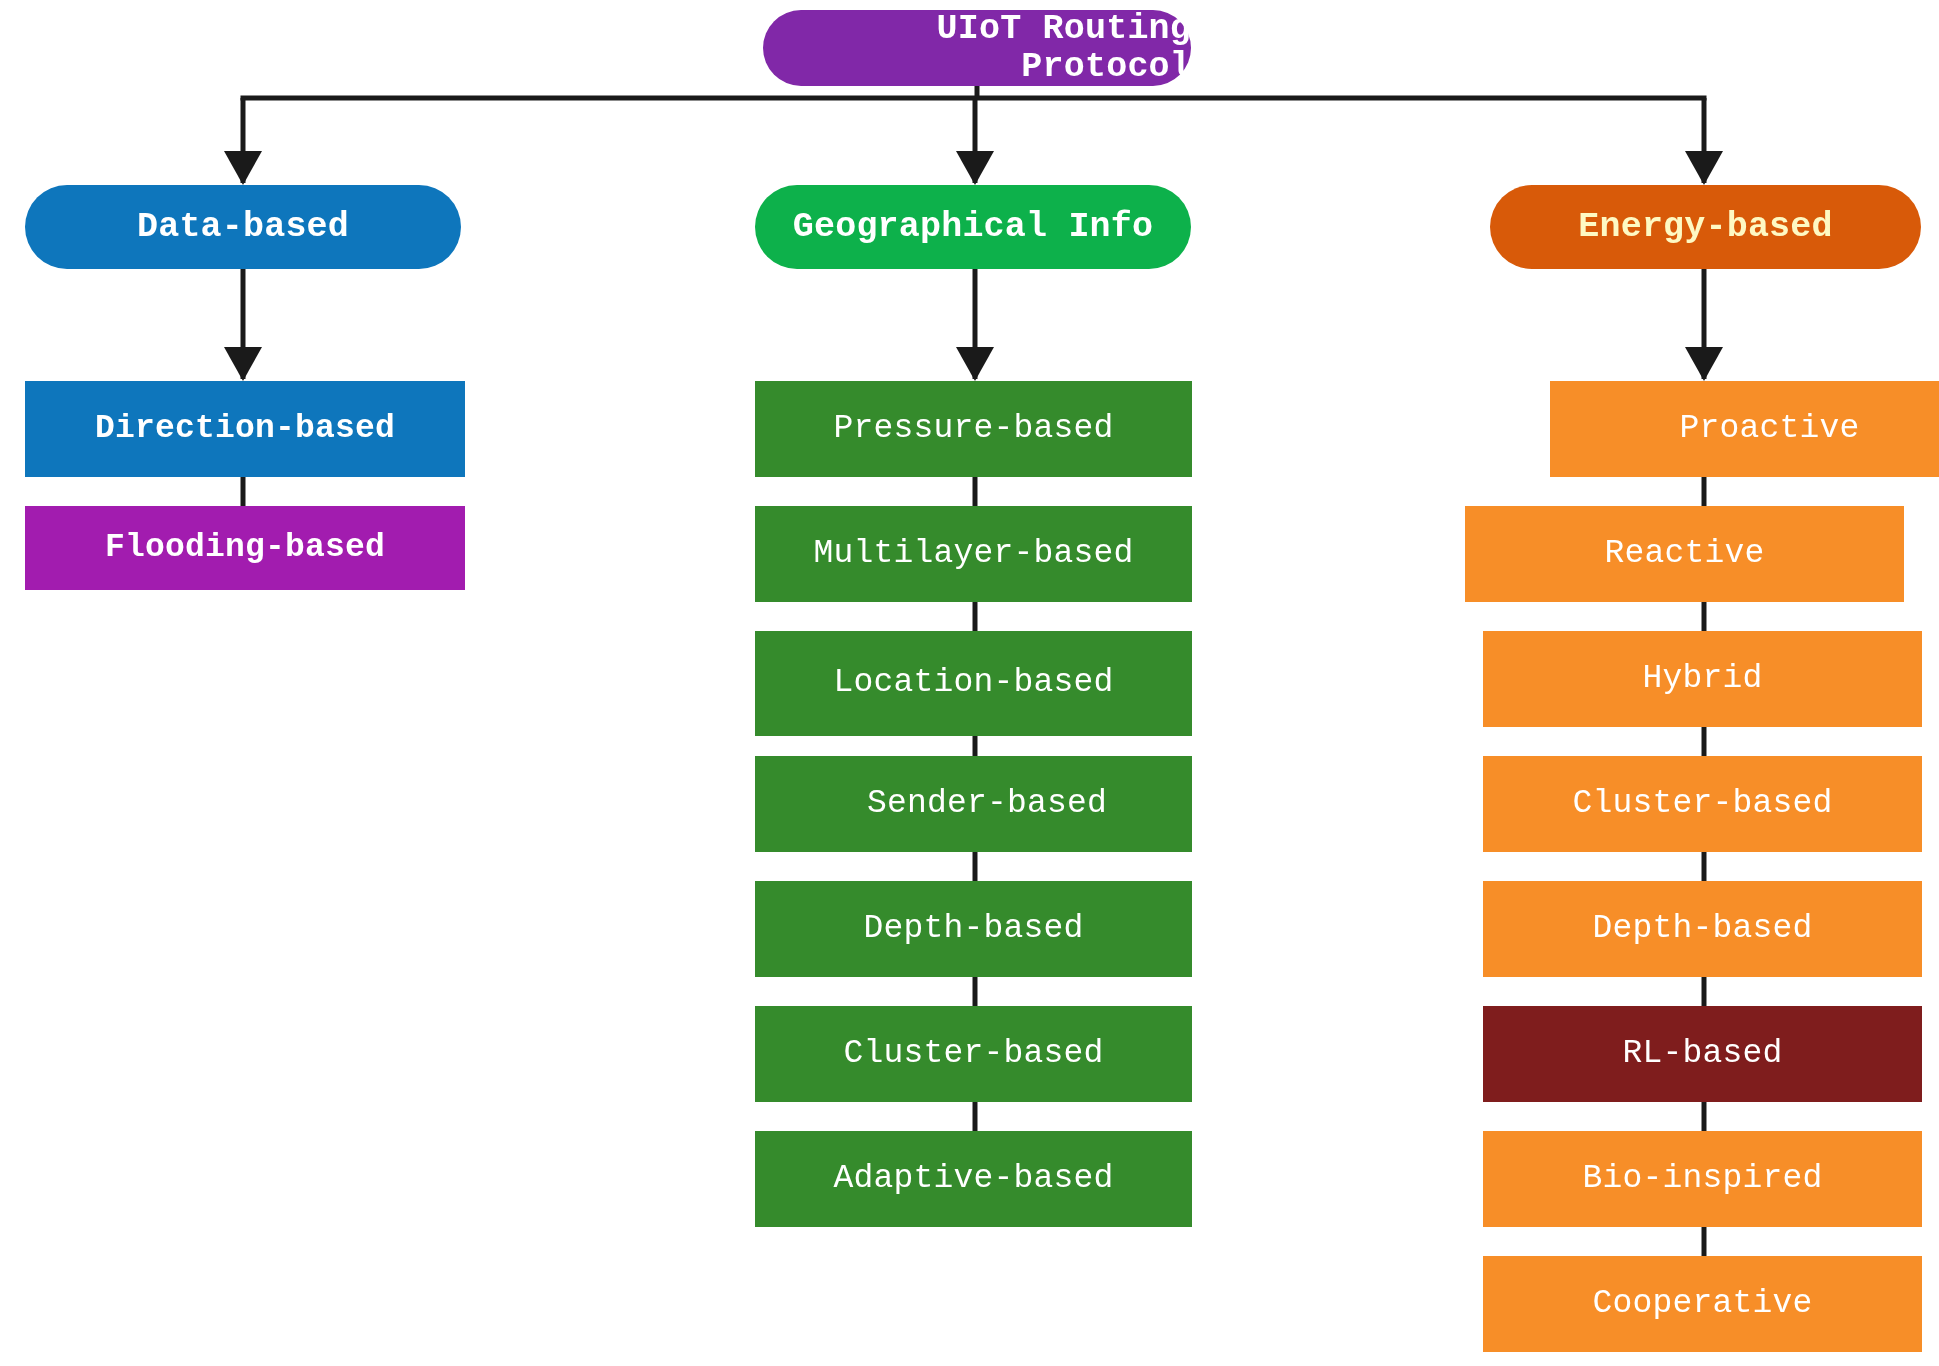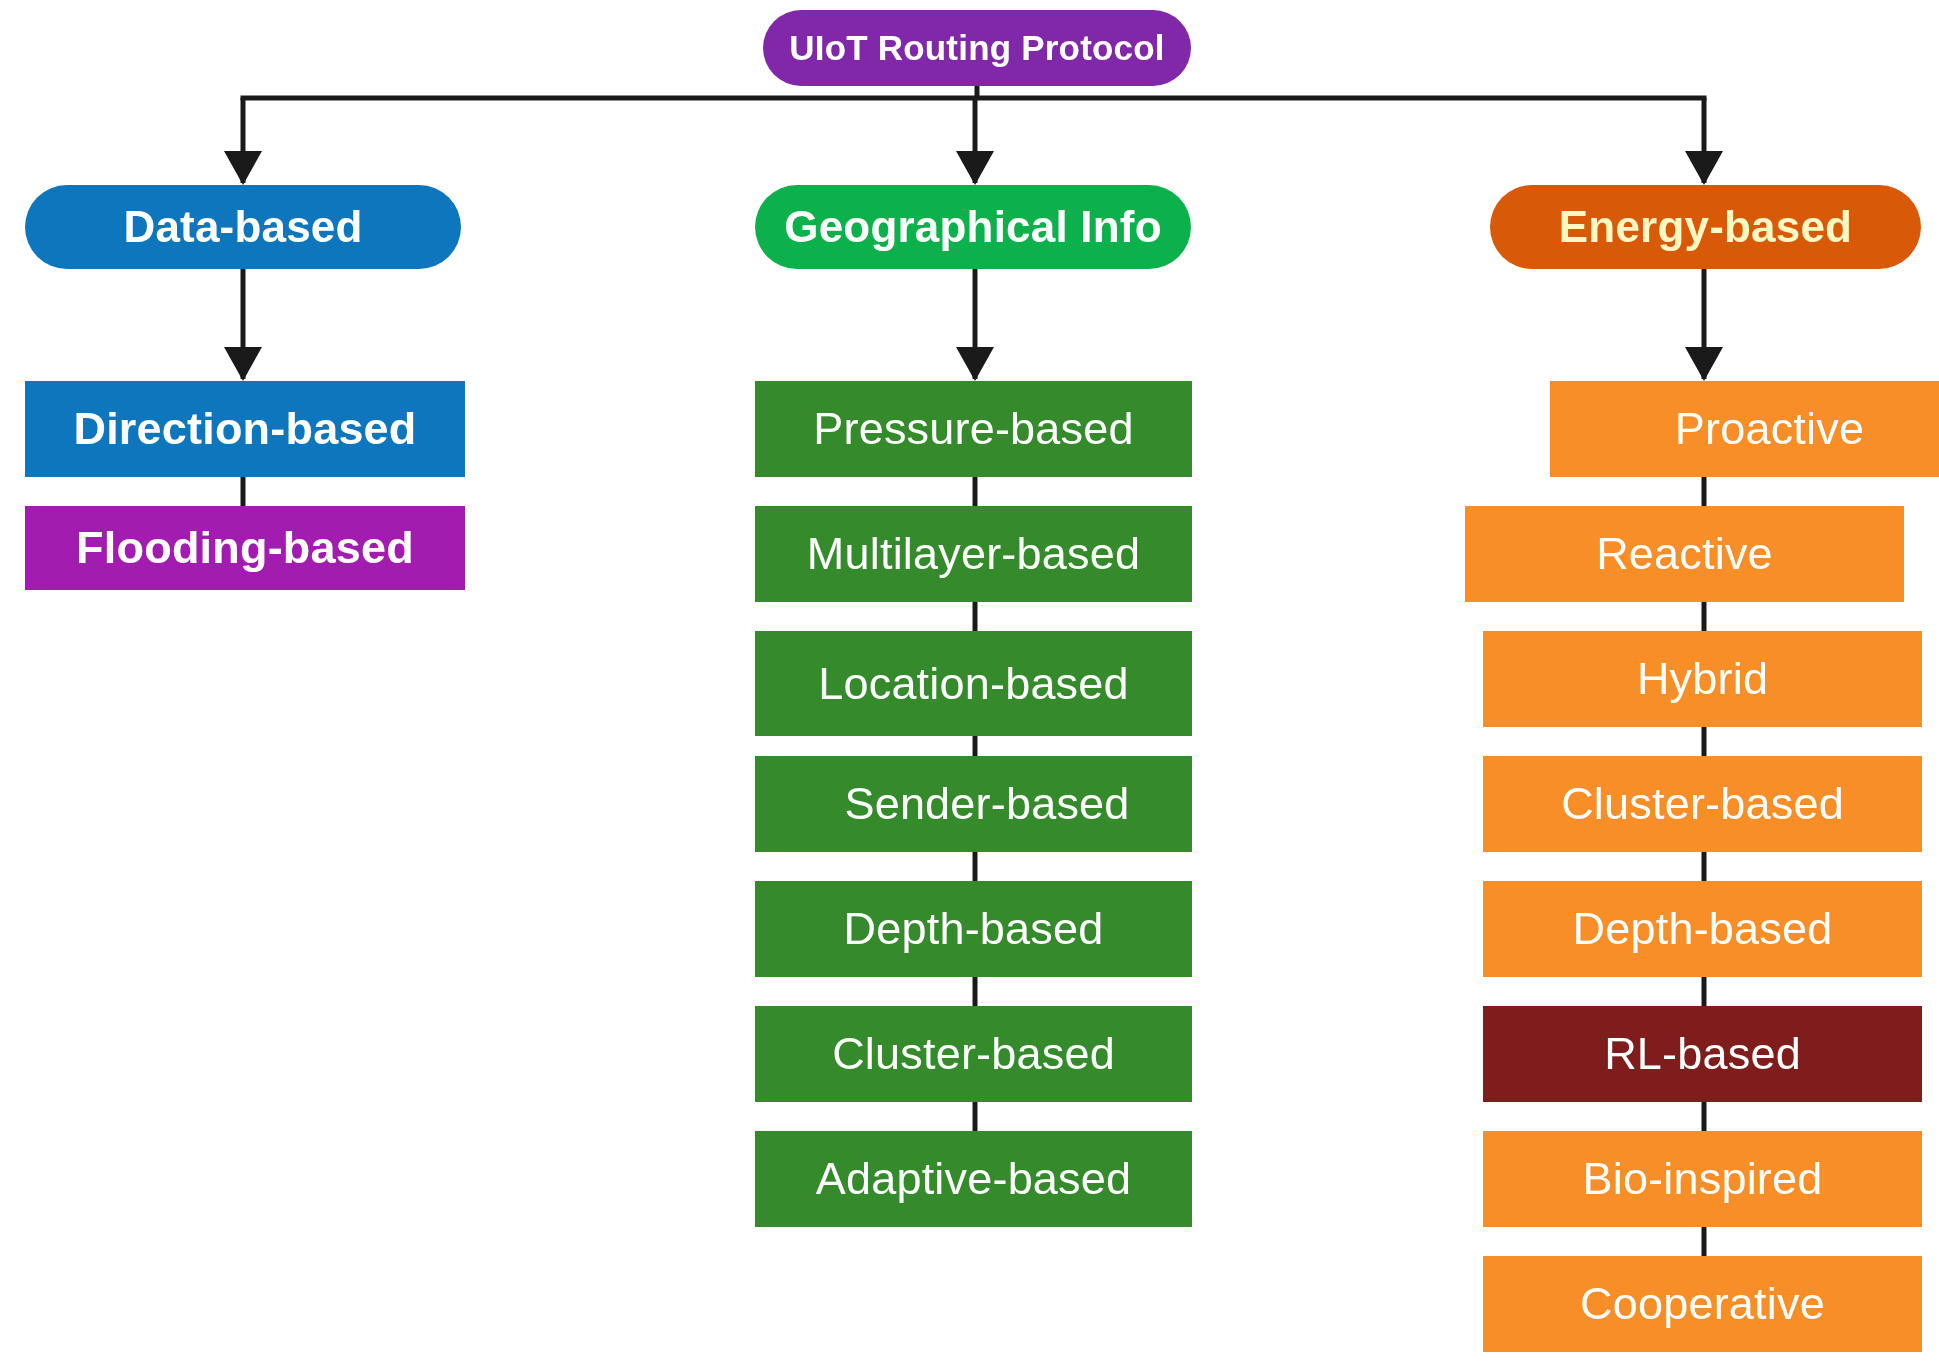--- a/index.html
+++ b/index.html
@@ -29,38 +29,39 @@
     z-index: 1;
   }
   
   .node {
     position: absolute;
     display: flex;
     align-items: center;
     justify-content: center;
     box-sizing: border-box;
     color: #ffffff;
-    text-align: center;
+    text-align: right;
     z-index: 2;
     letter-spacing: 0.2px;
     line-height: 1.1;
+    font-family: Liberation Mono, monospace;
   }
   .root-node {
     border-radius: 42px;
     font-size: 35px;
     font-weight: bold;
   }
   .category-node {
     border-radius: 42px;
-    font-size: 44px;
+    font-size: 35px;
     font-weight: bold;
   }
   .leaf-node {
     border-radius: 0;
-    font-size: 45px;
+    font-size: 33px;
     font-weight: normal;
   }
   .leaf-node.blue-leaf { font-weight: bold; }
   
 </style>
 </head>
 <body>
 
 <div id="canvas">
 

